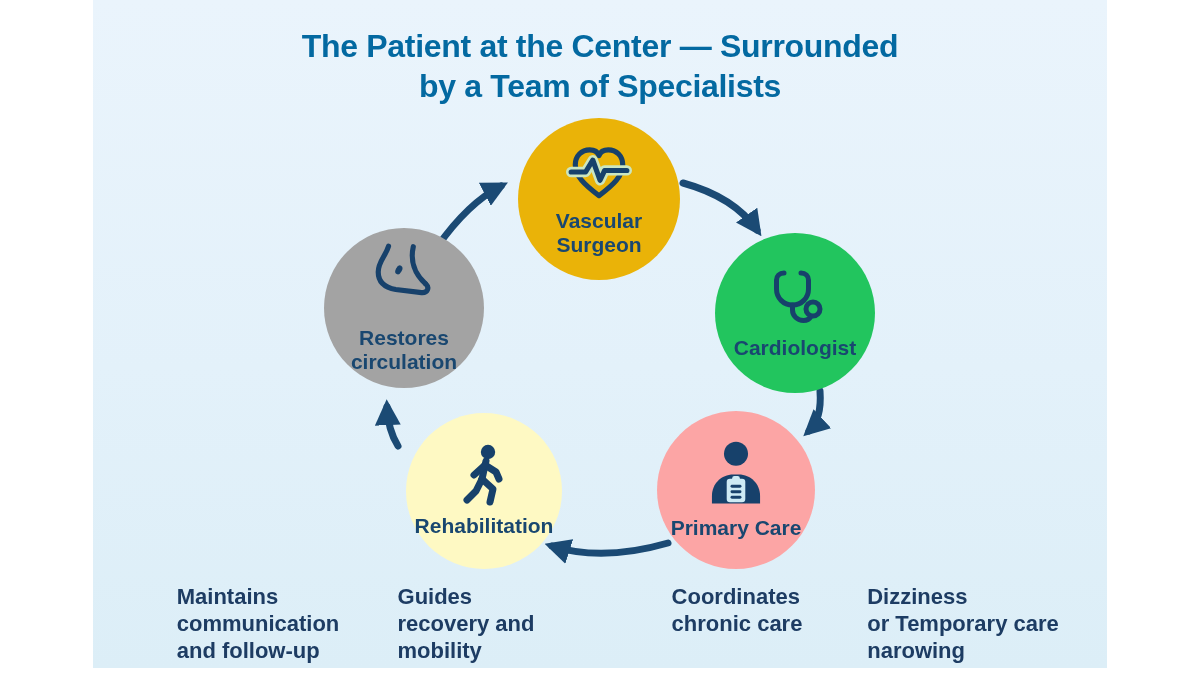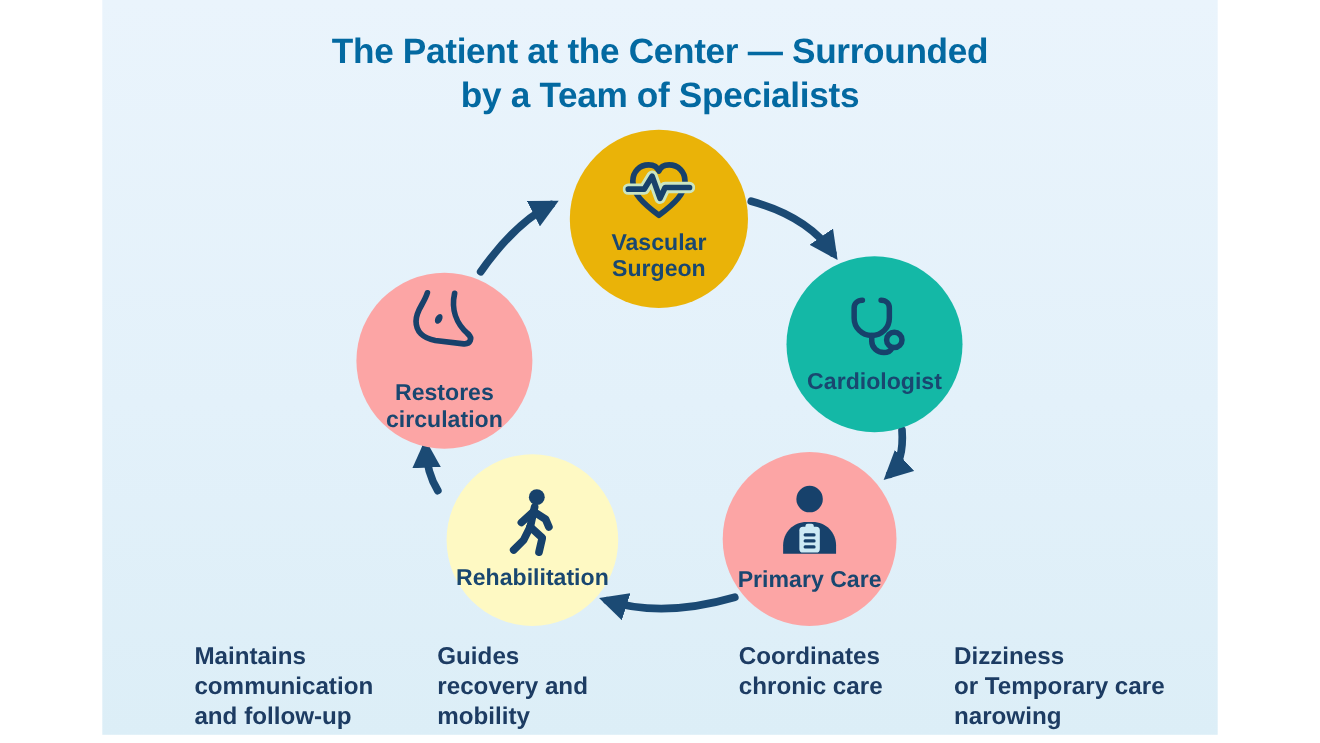--- a/index.html
+++ b/index.html
@@ -22,24 +22,24 @@
     position:absolute; border-radius:50%;
     display:flex; flex-direction:column; align-items:center; justify-content:center;
     text-align:center;
   }
   .node-label {
     white-space:pre-line; font-weight:700; color:#194770;
     font-size:21px; line-height:1.15; margin-top:6px;
   }
   .c-center   { left:508px; top:286px; width:184px; height:184px; background:#a9cbe3; }
   .c-vascular { left:518px; top:118px; width:162px; height:162px; background:#eab308; }
-  .c-cardio   { left:715px; top:233px; width:160px; height:160px; background:#14b8a6; }
+  .c-cardio   { left:715px; top:233px; width:160px; height:160px; background:#22c55e; }
   .c-primary  { left:657px; top:411px; width:158px; height:158px; background:#fca5a5; }
   .c-rehab    { left:406px; top:413px; width:156px; height:156px; background:#fef9c3; }
-  .c-restores { left:324px; top:248px; width:160px; height:160px; background:#fca5a5;gap:16px; }
+  .c-restores { left:324px; top:228px; width:160px; height:160px; background:#a3a3a3;gap:16px; }
   .caption {
     position:absolute; transform:translateX(-50%);
     text-align:left; white-space:pre-line;
     font-size:22px; line-height:1.22; font-weight:700; color:#1d3c63;
   }
   .cap-1 { left:258px; top:584px; }
   .cap-2 { left:466px; top:584px; }
   .cap-3 { left:737px; top:584px; }
   .cap-4 { left:963px; top:584px; }
   .arrows { position:absolute; left:0; top:0; width:1200px; height:675px; pointer-events:none; }

